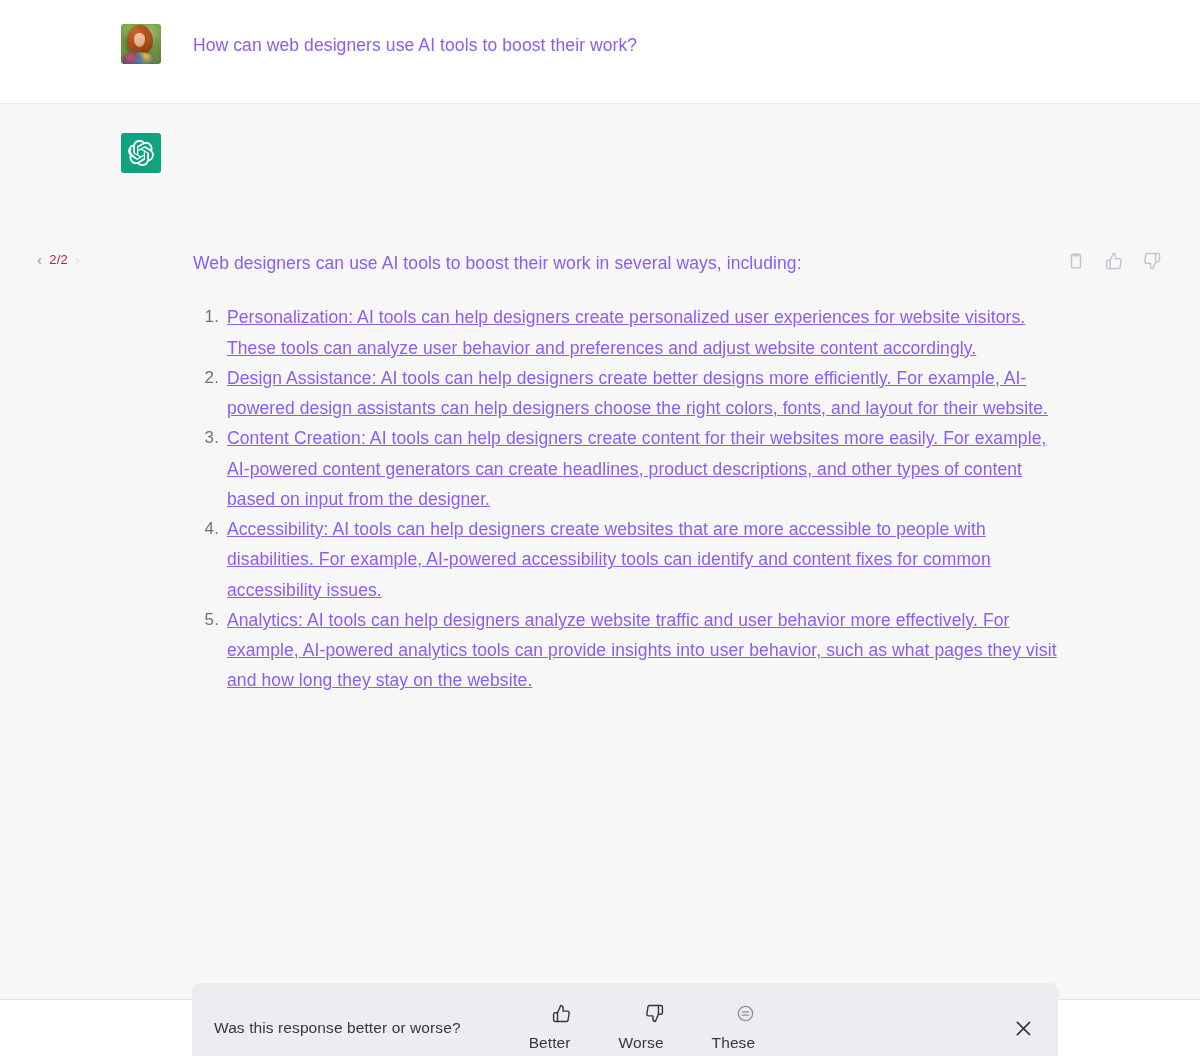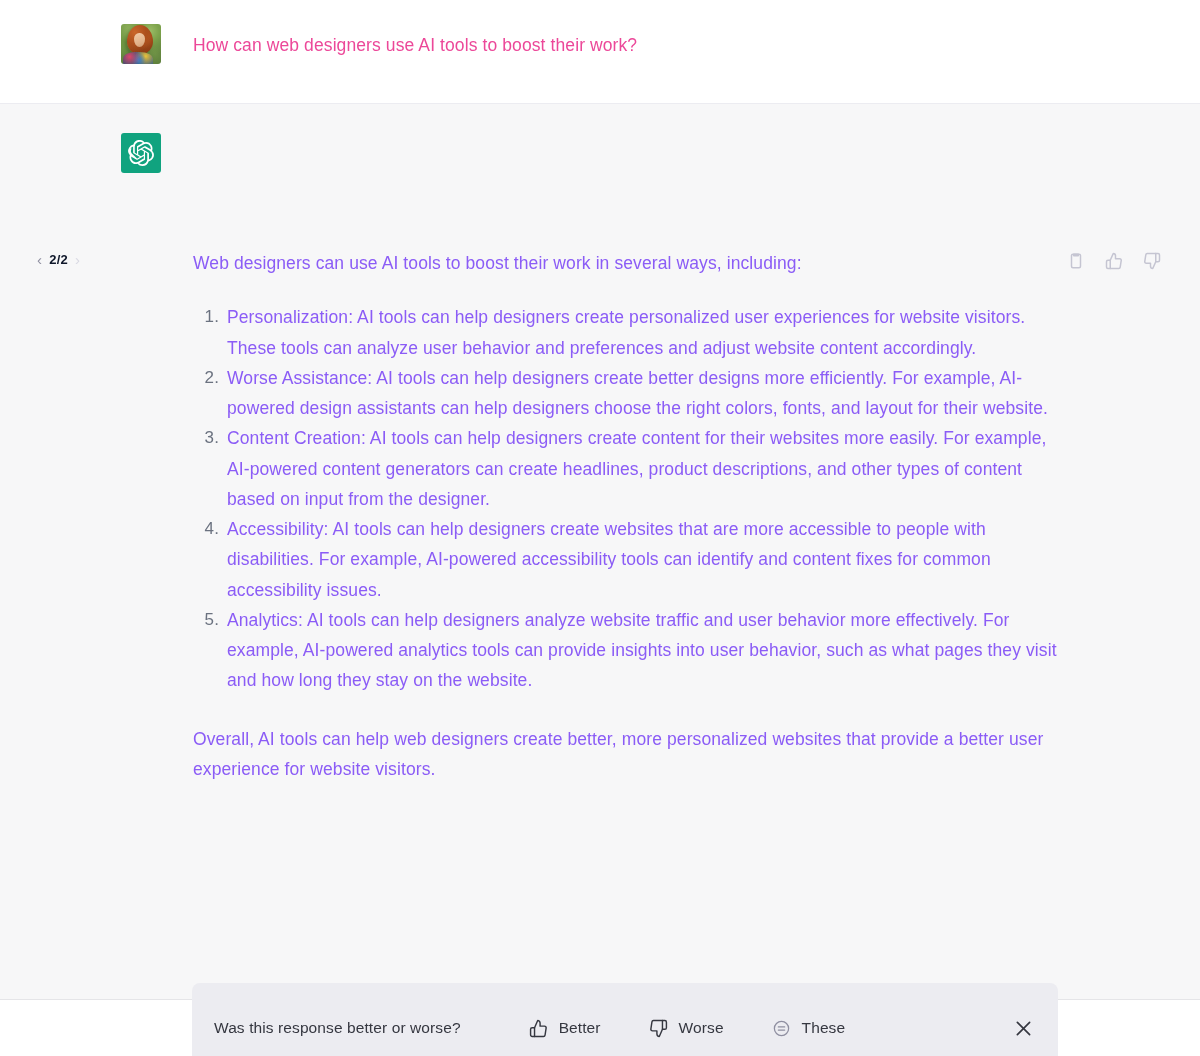--- a/index.html
+++ b/index.html
@@ -87,42 +87,43 @@
     font-size: 13px;
     letter-spacing: .2px;
   }
   .pg-arrow {
     font-size: 15px; line-height: 1;
     user-select: none;
     padding: 2px 1px;
   }
   .pg-arrow.active { color: #8e8ea0; }
   .pg-arrow.disabled { color: #d9d9e3; }
-  .pg-count { color: #0f172a; font-size: 13px; font-weight: 700; }
+  .pg-count { color: #be185d; font-size: 13px; font-weight: 400; }
 
   
   .msg {
     position: absolute;
     left: 193px;
     width: 880px;
     color: #8b5cf6;
     font-size: 17.5px;
     line-height: 1.73;
     letter-spacing: .1px;
   }
-  .msg-user { top: 30px; color: #ec4899; }
+  .msg-user { top: 30px; color: #8b5cf6; }
   .msg-assistant { top: 144px; }
 
   .intro { margin: 0; }
 
   ol.points {
     margin: 24px 0 0 0;
     padding-left: 34px;
     list-style: none;
     counter-reset: pt;
+    text-decoration: underline;
   }
   ol.points li {
     counter-increment: pt;
     position: relative;
     margin-bottom: 0;
     padding-left: 0;
   }
   ol.points li::before {
     content: counter(pt) ".";
     position: absolute;
@@ -161,26 +162,27 @@
     align-items: center;
     padding: 0 22px;
   }
   .fb-question {
     color: #353740;
     font-size: 15.5px;
     letter-spacing: .1px;
     text-align: right;
   }
   .fb-opt {
-    display: flex; align-items: flex-start;
+    display: flex; align-items: flex-end;
     gap: 11px;
     color: #353740;
     font-size: 15.5px;
     cursor: pointer;
     letter-spacing: .1px;
+    flex-direction: column;
   }
   .fb-opt .ico { display: flex; align-items: center; justify-content: center; color: #353740; }
   .fb-opt .ico.gray { color: #8e8ea0; }
   .fb-opt-better { margin-left: 68px; }
   .fb-opt-worse  { margin-left: 48px; }
   .fb-opt-same   { margin-left: 48px; }
   .fb-close {
     margin-left: auto;
     color: #353740;
     display: flex; align-items: center; justify-content: center;
@@ -241,27 +243,26 @@
             <path d="M17 2h3a2 2 0 0 1 2 2v7a2 2 0 0 1-2 2h-3"></path>
           </svg>
         </div>
       </div>
 
       <div class="msg msg-assistant">
         <p class="intro">Web designers can use AI tools to boost their work in several ways, including:</p>
 
         <ol class="points">
           <li>Personalization: AI tools can help designers create personalized user experiences for website visitors. These tools can analyze user behavior and preferences and adjust website content accordingly.</li>
-          <li>Worse Assistance: AI tools can help designers create better designs more efficiently. For example, AI-powered design assistants can help designers choose the right colors, fonts, and layout for their website.</li>
+          <li>Design Assistance: AI tools can help designers create better designs more efficiently. For example, AI-powered design assistants can help designers choose the right colors, fonts, and layout for their website.</li>
           <li>Content Creation: AI tools can help designers create content for their websites more easily. For example, AI-powered content generators can create headlines, product descriptions, and other types of content based on input from the designer.</li>
           <li>Accessibility: AI tools can help designers create websites that are more accessible to people with disabilities. For example, AI-powered accessibility tools can identify and content fixes for common accessibility issues.</li>
           <li>Analytics: AI tools can help designers analyze website traffic and user behavior more effectively. For example, AI-powered analytics tools can provide insights into user behavior, such as what pages they visit and how long they stay on the website.</li>
         </ol>
 
-        <p class="outro">Overall, AI tools can help web designers create better, more personalized websites that provide a better user experience for website visitors.</p>
       </div>
 
       <div class="feedback">
         <span class="fb-question">Was this response better or worse?</span>
 
         <div class="fb-opt fb-opt-better">
           <span class="ico">
             <svg width="19" height="19" viewBox="0 0 24 24" fill="none" stroke="currentColor" stroke-width="1.8" stroke-linecap="round" stroke-linejoin="round">
               <path d="M14 9V5a3 3 0 0 0-3-3l-4 9v11h11.28a2 2 0 0 0 2-1.7l1.38-9a2 2 0 0 0-2-2.3z"></path>
               <path d="M7 22H4a2 2 0 0 1-2-2v-7a2 2 0 0 1 2-2h3"></path>

